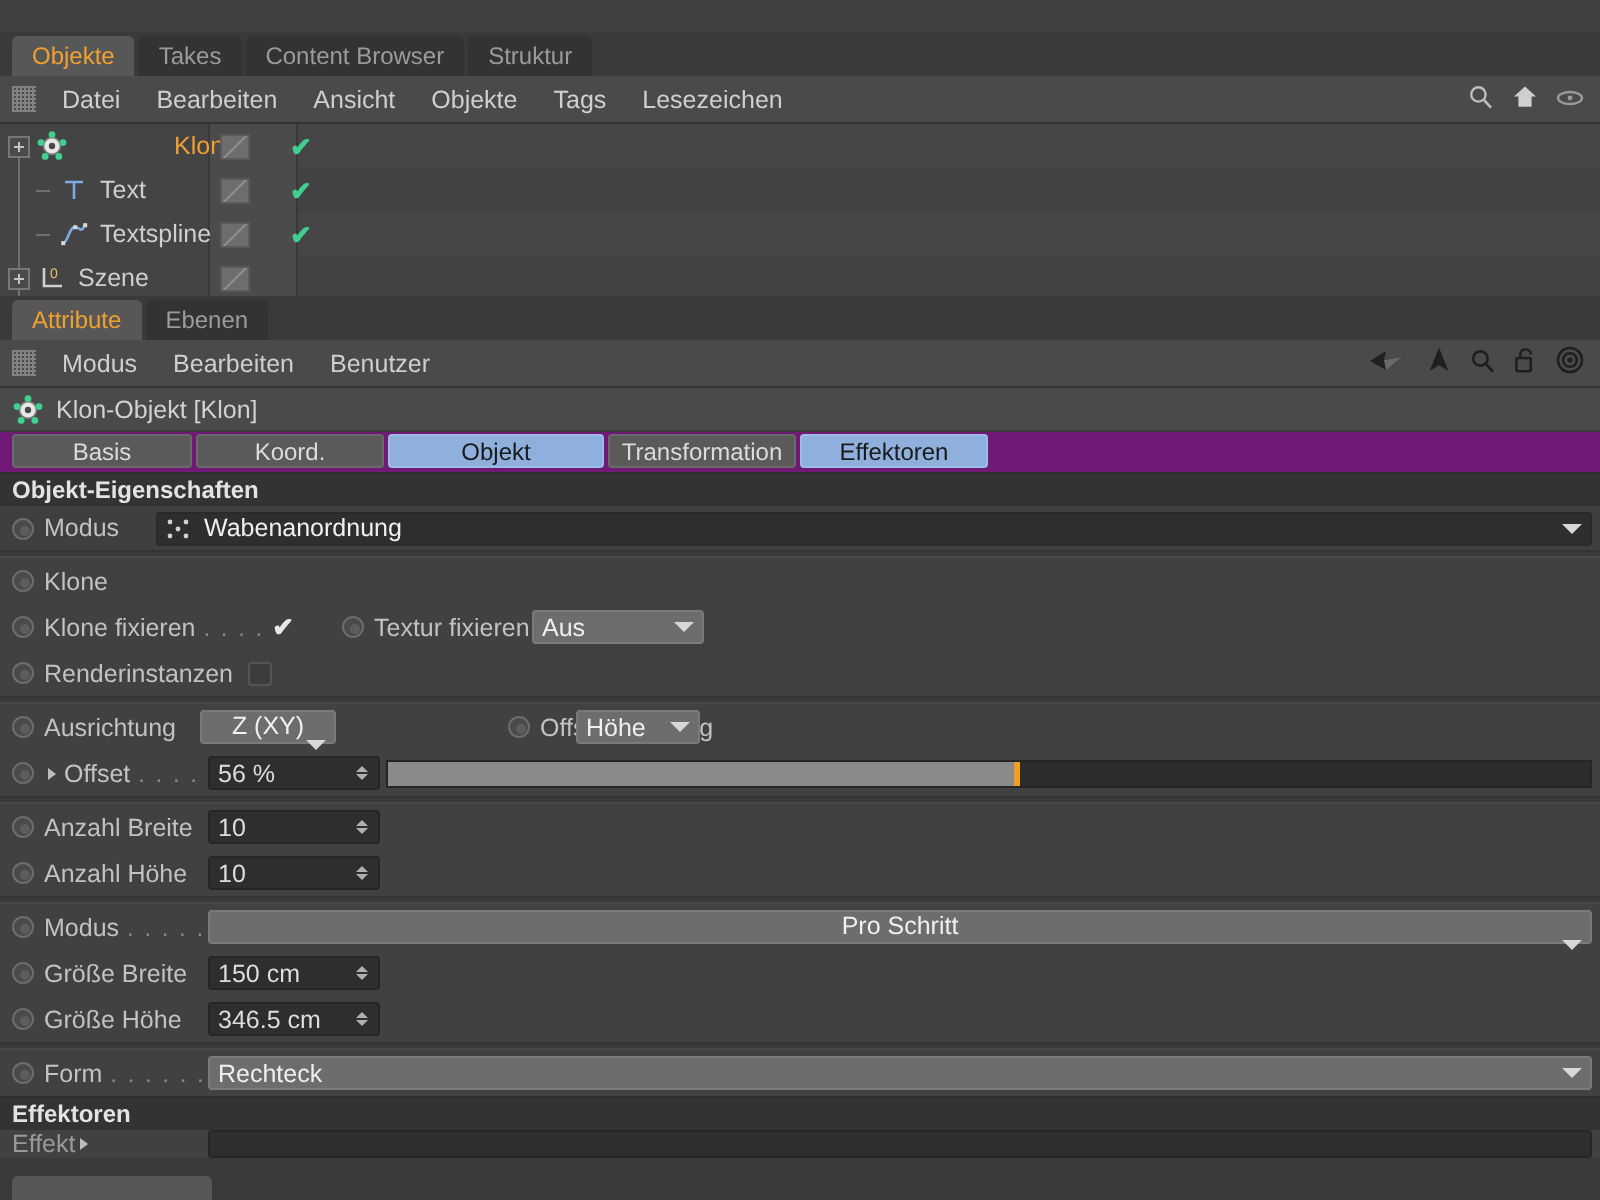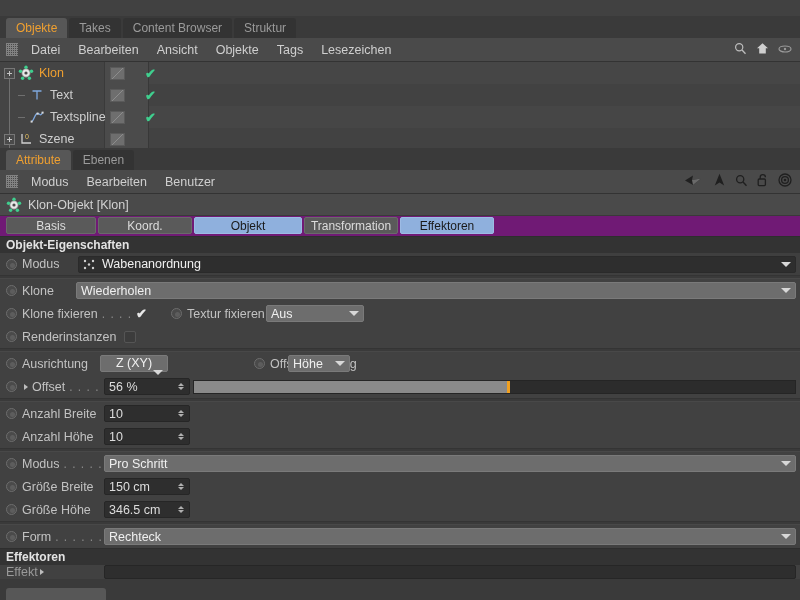--- a/index.html
+++ b/index.html
@@ -97,21 +97,21 @@
   .treeline {
     width: 11px; height: 11px; margin-right: 3px; position: relative; flex:none;
   }
   .treeline::before {
     content:""; position:absolute; left:3px; top:5px; width:7px; height:1px; background:#6f6f6f;
   }
   .vline { position:absolute; left:9px; top:62px; width:1px; height:42px; background:#6f6f6f; }
 
   .objicon { width: 16px; height: 16px; margin-right: 5px; flex:none; position: relative; }
   .objlabel { color:#cfcfcf; }
-  .objlabel.sel { color:#f0a030; }
+  .objlabel.sel { color:#f0a030;margin-left:48px; }
 
   .colcell { position:absolute; display:flex; align-items:center; height:22px; }
   .mat-chip {
     width: 15px; height: 13px;
     background: linear-gradient(135deg,#6e6e6e 47%, #8d8d8d 47%, #8d8d8d 53%, #6e6e6e 53%);
     border: 1px solid #5a5a5a;
   }
   .dots { width: 7px; margin-left: 7px; }
   .dot { width:5px;height:5px;border-radius:50%;background:#7e7e7e;margin:1px 0; }
   .chk { margin-left: 6px; color:#3fcf8e; font-size: 13px; line-height: 1; font-weight: bold; }
@@ -429,34 +429,30 @@
           <span>Wabenanordnung</span>
           <span class="caret"></span>
         </div>
       </div>
 
       <div class="sep2"></div>
 
       <div class="prow">
         <span class="radio"></span>
         <span class="lbl" style="width:48px">Klone</span>
-        <div class="combo" style="position:absolute;left:76px;right:4px;">
-          <span>Wiederholen</span>
-          <span class="caret"></span>
-        </div>
       </div>
 
       <div class="prow">
         <span class="radio"></span>
         <span class="lbl">Klone fixieren</span>
         <span class="dotfill" style="margin:0 4px">. . . .</span>
         <span class="chkmark">✔</span>
         <span class="radio" style="margin-left:24px"></span>
         <span class="lbl">Textur fixieren</span>
-        <div class="combo" style="position:absolute;left:266px;width:98px;">
+        <div class="combo" style="position:absolute;left:266px;width:86px;">
           <span>Aus</span>
           <span class="caret"></span>
         </div>
       </div>
 
       <div class="prow">
         <span class="radio"></span>
         <span class="lbl">Renderinstanzen</span>
         <span class="cbox" style="margin-left:7px"></span>
       </div>
@@ -521,21 +517,21 @@
             </span>
         </div>
       </div>
 
       <div class="sep2"></div>
 
       <div class="prow">
         <span class="radio"></span>
         <span class="lbl">Modus</span>
         <span class="dotfill" style="margin:0 4px">. . . . . . .</span>
-        <div class="combo" style="position:absolute;left:104px;right:4px;">
+        <div class="combo" style="position:absolute;left:104px;right:4px;flex-direction:column;">
           <span>Pro Schritt</span>
           <span class="caret"></span>
         </div>
       </div>
 
       <div class="prow">
         <span class="radio"></span>
         <span class="lbl">Größe Breite</span>
         <div class="field" style="position:absolute;left:104px;width:86px;">
           <span>150 cm</span>

